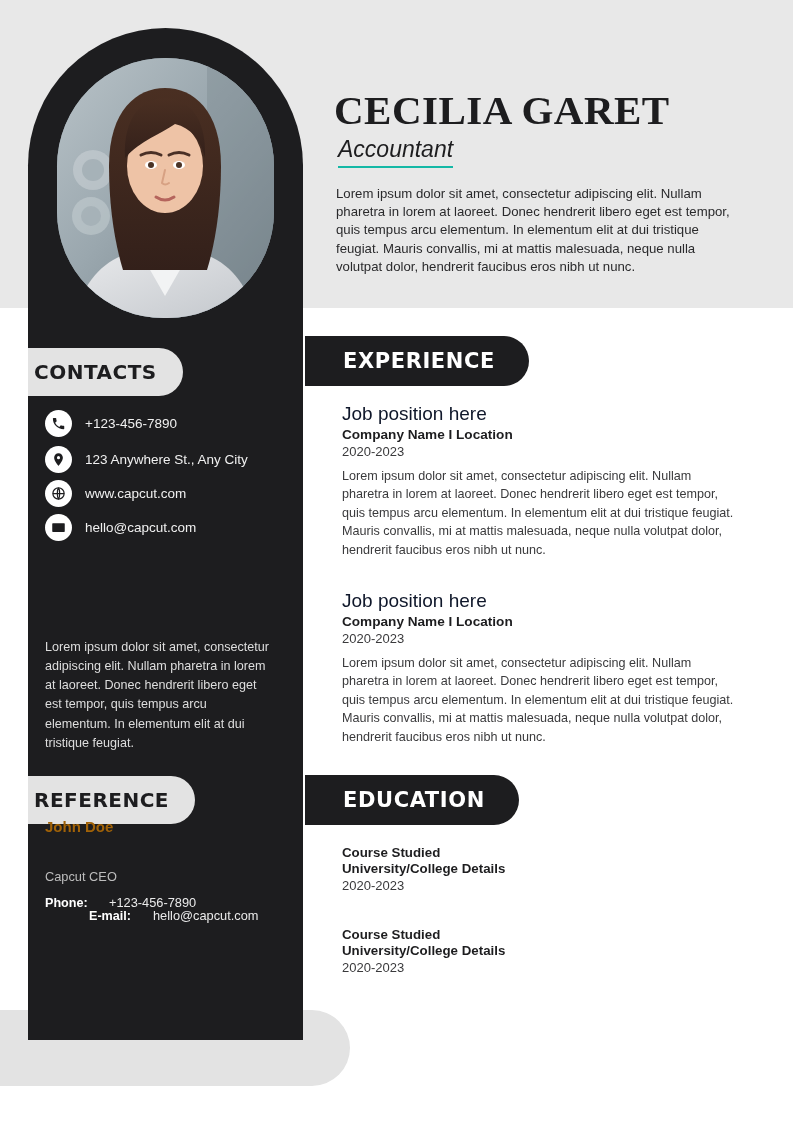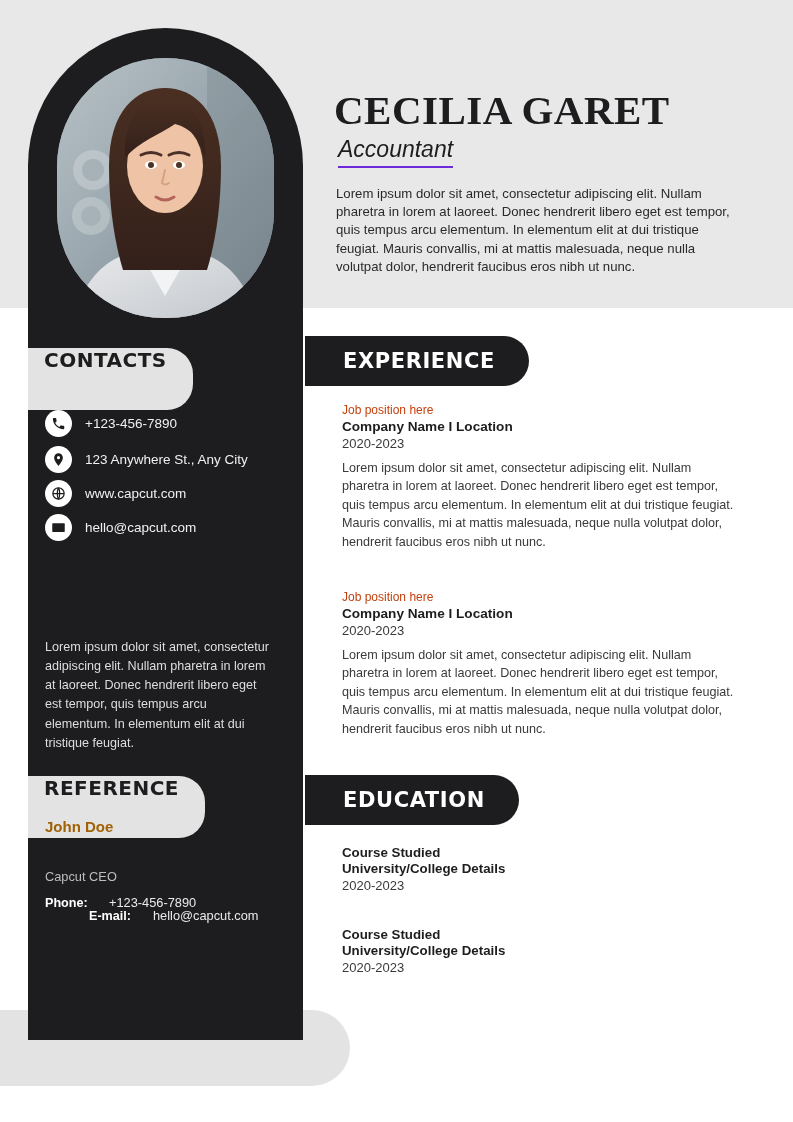--- a/index.html
+++ b/index.html
@@ -77,42 +77,42 @@
     left: 338px;
     top: 136px;
   }
   .role {
     font-size: 23px;
     font-style: italic;
     color: #1d1d1f;
     font-family: "Liberation Sans", sans-serif;
     display: inline-block;
     padding-bottom: 3px;
-    border-bottom: 2px solid #6d28d9;
+    border-bottom: 2px solid #14b8a6;
   }
   .profile-text {
     position: absolute;
     left: 336px;
     top: 185px;
     width: 400px;
     font-size: 13.2px;
     line-height: 1.38;
     color: #2a2a2c;
   }
 
   
   .pill-light {
     position: absolute;
     left: 28px;
-    height: 62px;
+    height: 48px;
     background: #e3e3e3;
     border-radius: 0 26px 26px 0;
     display: flex;
-    align-items: flex-start;
-    padding-left: 16px;
+    align-items: center;
+    padding-left: 6px;
     padding-right: 26px;
     box-sizing: border-box;
   }
   .pill-light span {
     font-family: "DejaVu Sans", sans-serif;
     font-weight: bold;
     font-size: 20px;
     letter-spacing: 0.5px;
     color: #1d1d1f;
   }
@@ -204,22 +204,22 @@
     flex: none;
   }
   .ref-val {
     color: #eaeaea;
     font-size: 12.8px;
   }
 
   
   .entry { position: absolute; left: 342px; width: 392px; }
   .e-pos {
-    font-size: 12px;
-    color: #c2410c;
+    font-size: 19px;
+    color: #0f172a;
     margin-bottom: 2px;
   }
   .e-company {
     font-size: 13.6px;
     font-weight: bold;
     color: #1d1d1f;
     margin-bottom: 2px;
   }
   .e-dates {
     font-size: 13px;

